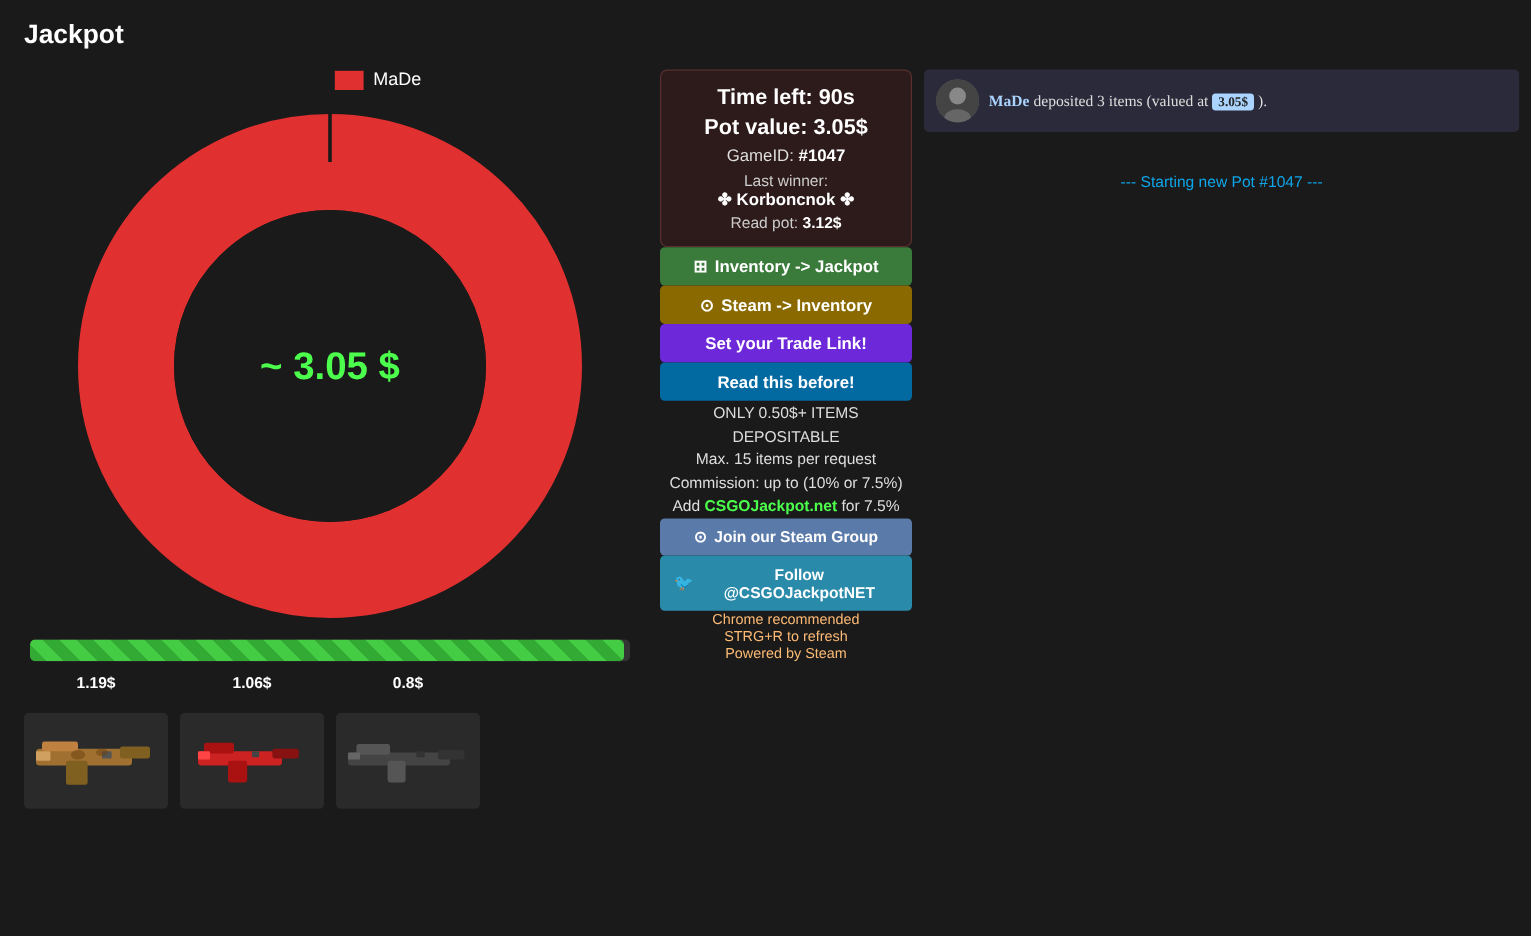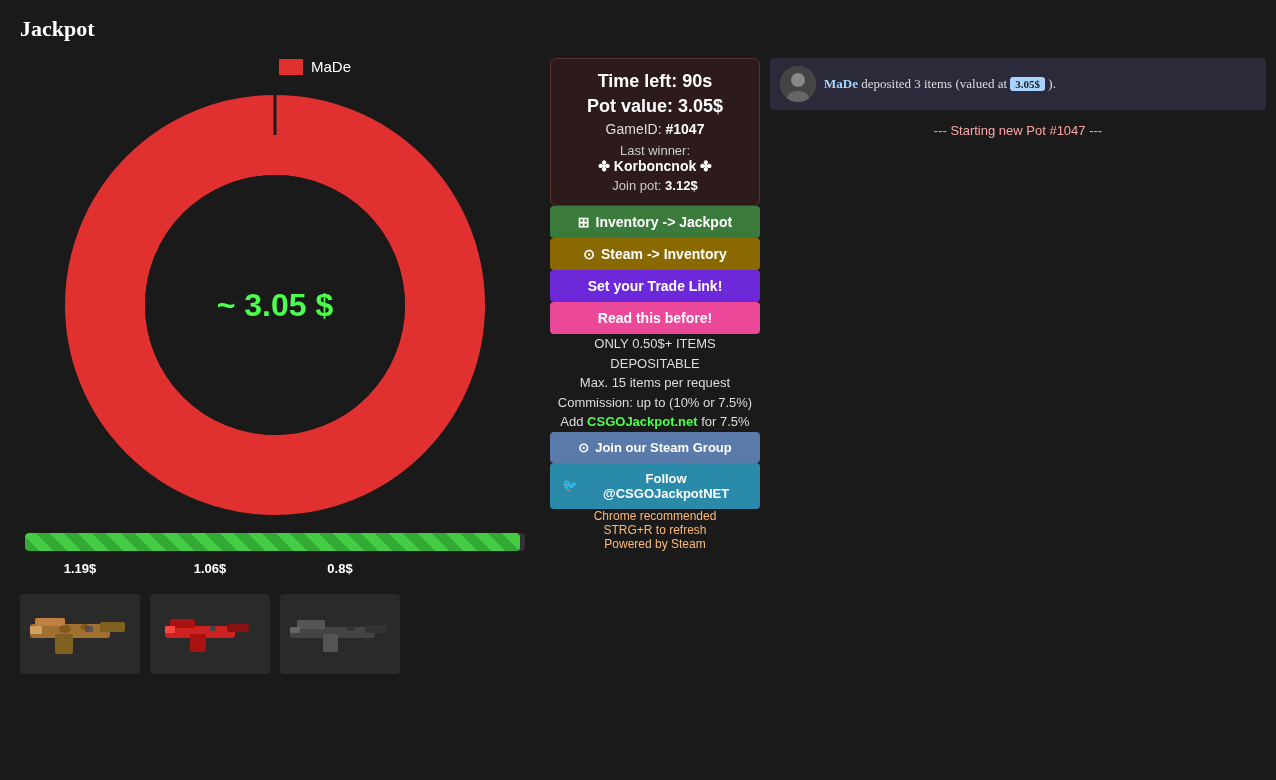--- a/index.html
+++ b/index.html
@@ -9,21 +9,20 @@
       font-family: Arial, sans-serif;
       font-size: 14px;
       min-height: 780px;
       width: 1276px;
     }
     .header {
       padding: 16px 20px;
       font-size: 22px;
       font-weight: bold;
       color: #fff;
-      font-family: Liberation Serif, serif;
     }
     .main-layout {
       display: flex;
       flex-direction: row;
       padding: 0 10px;
       gap: 10px;
     }
     
     .left-panel {
       flex: 0 0 530px;
@@ -202,21 +201,21 @@
     }
     .btn-gold {
       background: #8a6a00;
       color: #fff;
     }
     .btn-blue {
       background: #6d28d9;
       color: #fff;
     }
     .btn-red {
-      background: #ec4899;
+      background: #0369a1;
       color: #fff;
     }
     .btn-steam-group {
       background: #5a7aaa;
       color: #fff;
       font-size: 13px;
     }
     .btn-twitter {
       background: #2a8aaa;
       color: #fff;
@@ -284,23 +283,23 @@
     .badge {
       background: #aad4ff;
       color: #222;
       font-size: 11px;
       font-weight: bold;
       padding: 1px 5px;
       border-radius: 3px;
     }
     .new-pot-text {
       text-align: center;
-      color: #fca5a5;
-      font-size: 13px;
-      margin-top: 7px;
+      color: #0ea5e9;
+      font-size: 13px;
+      margin-top: 28px;
     }
   </style>
 </head>
 <body>
 
 <div class="header">Jackpot</div>
 
 <div class="main-layout">
 
   <div class="left-panel">
@@ -386,21 +385,21 @@
         <span>Pot value:</span>
         <span class="pot-num">3.05$</span>
       </div>
       <div class="game-id">
         <span>GameID:</span>
         <span class="game-id-val">#1047</span>
       </div>
       <div class="last-winner">Last winner:</div>
       <div class="winner-name">✤ Korboncnok ✤</div>
       <div class="last-pot">
-        <span>Join pot:</span>
+        <span>Read pot:</span>
         <span class="last-pot-val">3.12$</span>
       </div>
     </div>
 
     <button class="btn btn-green">
       <span>⊞</span>
       <span>Inventory -&gt; Jackpot</span>
     </button>
 
     <button class="btn btn-gold">

